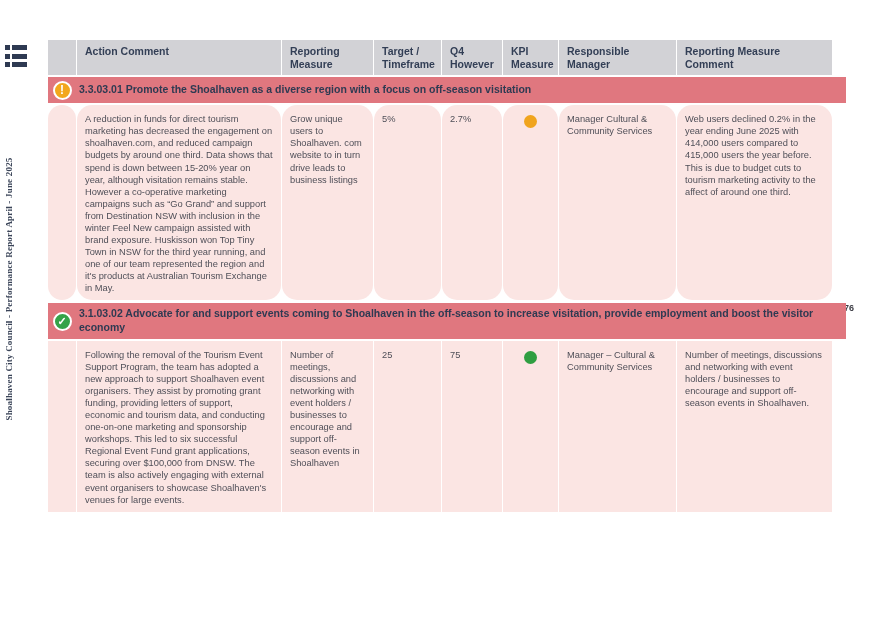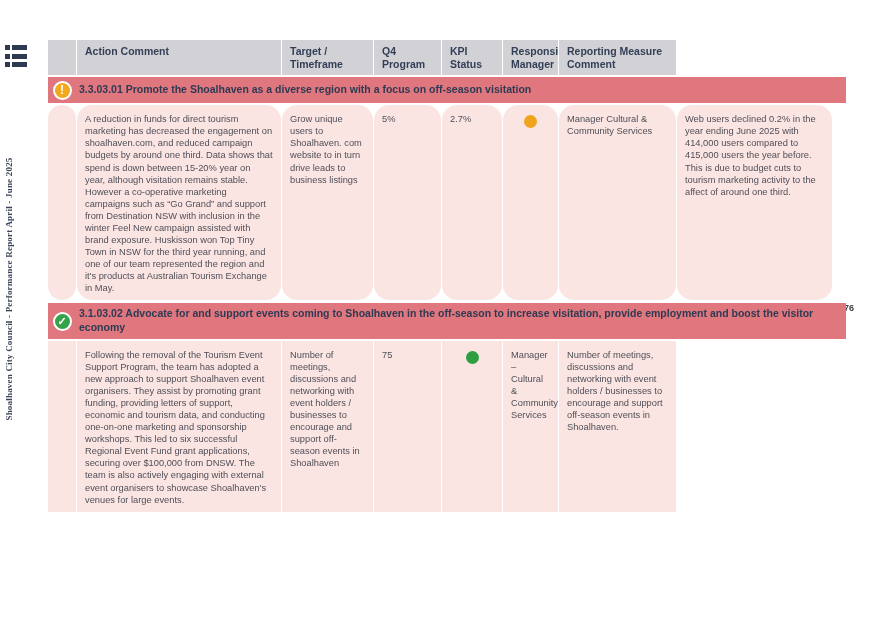--- a/index.html
+++ b/index.html
@@ -83,23 +83,24 @@
       </div>
   </div>
 
   <div class="page-number">76</div>
 
   <div class="report-table">
 
     <div class="grid-row head-row">
       <div class="cell"></div>
       <div class="cell">Action Comment</div>
+      <div class="cell">Reporting Measure</div>
       <div class="cell">Target / Timeframe</div>
-      <div class="cell">Q4 Program</div>
-      <div class="cell">KPI Status</div>
+      <div class="cell">Q4 However</div>
+      <div class="cell">KPI Measure</div>
       <div class="cell">Responsible Manager</div>
       <div class="cell">Reporting Measure Comment</div>
     </div>
 
     <div class="section-header sh-1">
       <div class="icon-cell">
         <div class="status-circle icon-warning">!</div>
       </div>
       <div class="section-title">3.3.03.01 Promote the Shoalhaven as a diverse region with a focus on off-season visitation</div>
     </div>
@@ -121,20 +122,21 @@
       <div class="icon-cell">
         <div class="status-circle icon-check">✓</div>
       </div>
       <div class="section-title">3.1.03.02 Advocate for and support events coming to Shoalhaven in the off-season to increase visitation, provide employment and boost the visitor economy</div>
     </div>
 
     <div class="grid-row data-row data-row-2">
       <div class="cell"></div>
       <div class="cell">Following the removal of the Tourism Event Support Program, the team has adopted a new approach to support Shoalhaven event organisers. They assist by promoting grant funding, providing letters of support, economic and tourism data, and conducting one-on-one marketing and sponsorship workshops. This led to six successful Regional Event Fund grant applications, securing over $100,000 from DNSW. The team is also actively engaging with external event organisers to showcase Shoalhaven's venues for large events.</div>
       <div class="cell">Number of meetings, discussions and networking with event holders / businesses to encourage and support off-season events in Shoalhaven</div>
+      <div class="cell">25</div>
       <div class="cell">75</div>
       <div class="cell kpi-cell">
         <div class="kpi-dot dot-green"></div>
       </div>
       <div class="cell">Manager – Cultural &amp; Community Services</div>
       <div class="cell">Number of meetings, discussions and networking with event holders / businesses to encourage and support off-season events in Shoalhaven.</div>
     </div>
 
   </div>
 </div>

